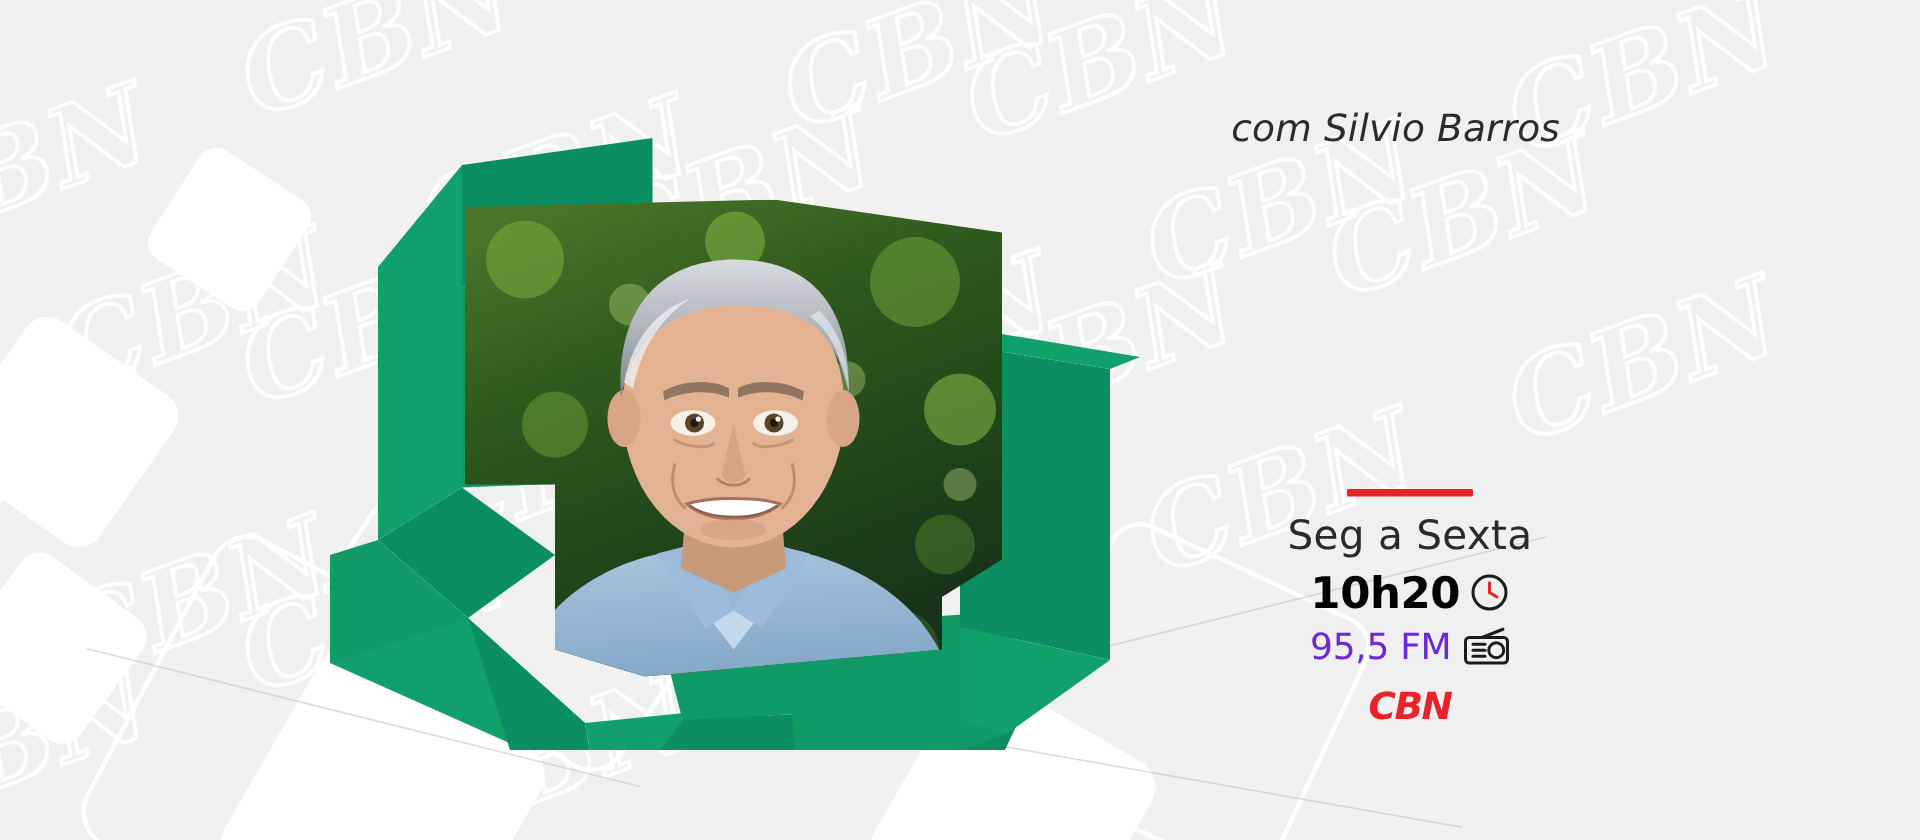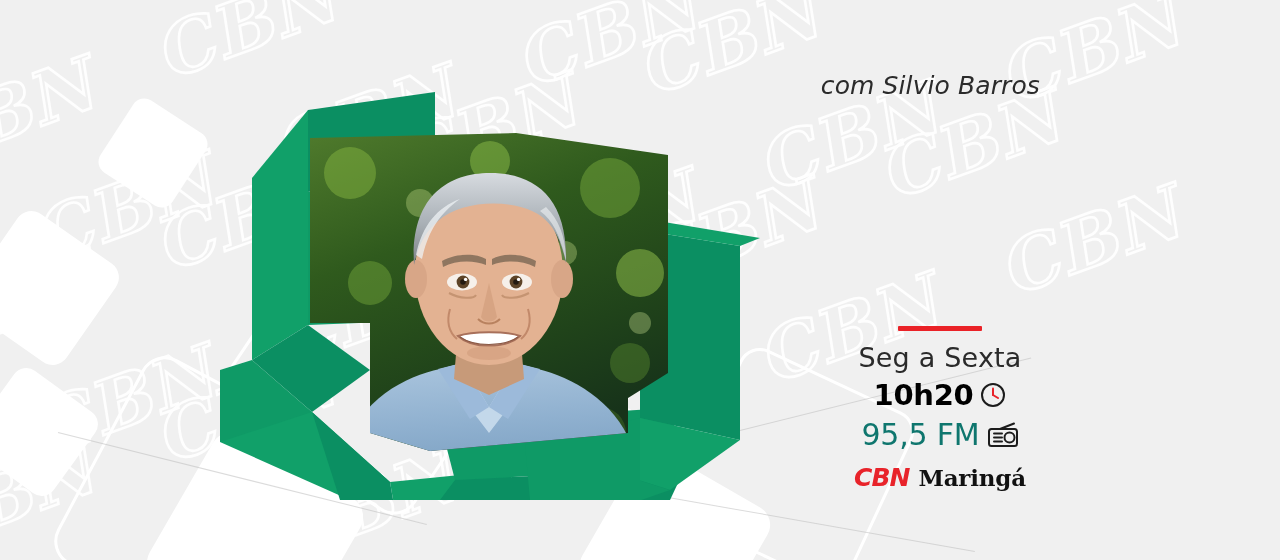--- a/index.html
+++ b/index.html
@@ -151,22 +151,22 @@
   #time {
     font-family: "DejaVu Sans", sans-serif;
     font-weight: 700;
     font-size: 29px;
     color: #000000;
     letter-spacing: -.3px;
   }
   #freq {
     font-family: "DejaVu Sans", sans-serif;
     font-weight: 400;
-    font-size: 30px;
-    color: #0f766e;
+    font-size: 24px;
+    color: #6d28d9;
     letter-spacing: -.2px;
   }
   .icon-svg { display: block; }
 
   
   #station-logo {
     margin-top: 11px;
     display: flex;
     align-items: baseline;
     justify-content: center;
@@ -375,17 +375,16 @@
           <circle cx="22.5" cy="15.5" r="5" fill="none" stroke="#1c1c1c" stroke-width="2"></circle>
           <line x1="7" y1="11.5" x2="15" y2="11.5" stroke="#1c1c1c" stroke-width="2" stroke-linecap="round"></line>
           <line x1="7" y1="15.5" x2="15" y2="15.5" stroke="#1c1c1c" stroke-width="2" stroke-linecap="round"></line>
           <line x1="7" y1="19.5" x2="15" y2="19.5" stroke="#1c1c1c" stroke-width="2" stroke-linecap="round"></line>
         </svg>
       </span>
     </div>
 
     <div id="station-logo">
       <span id="cbn-mark">CBN</span>
-      <span id="city-name">Maringá</span>
     </div>
   </div>
 
 </div>
 
 </body></html>

